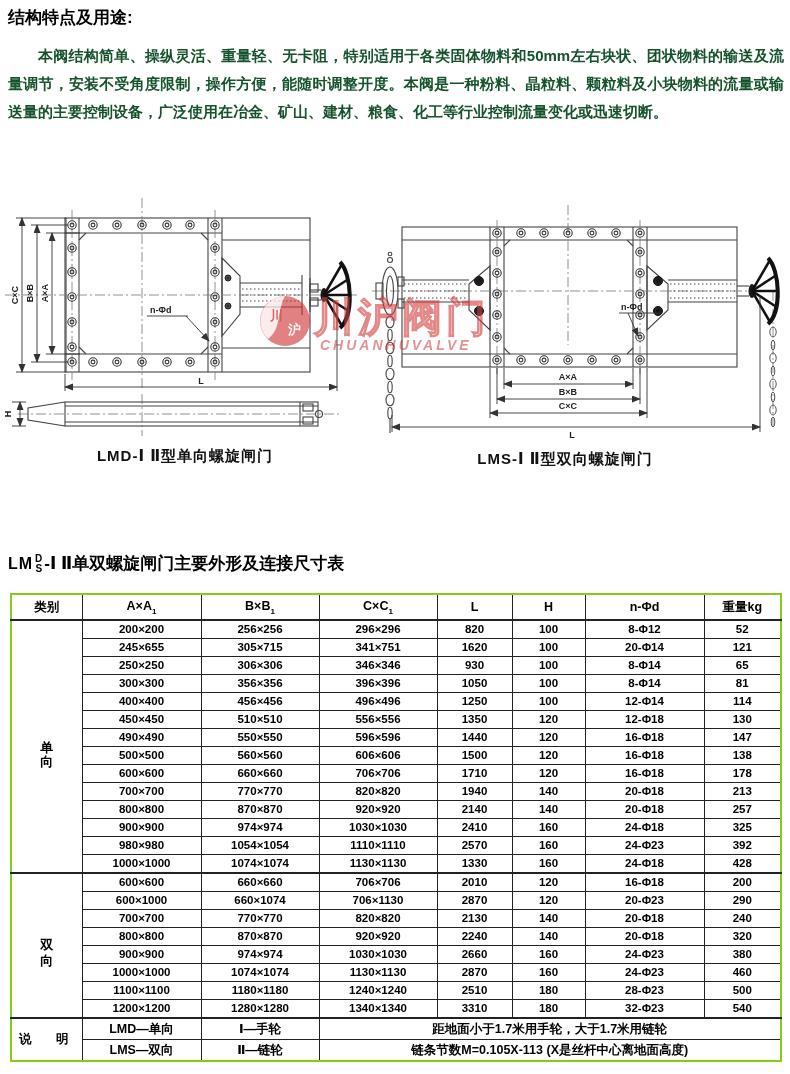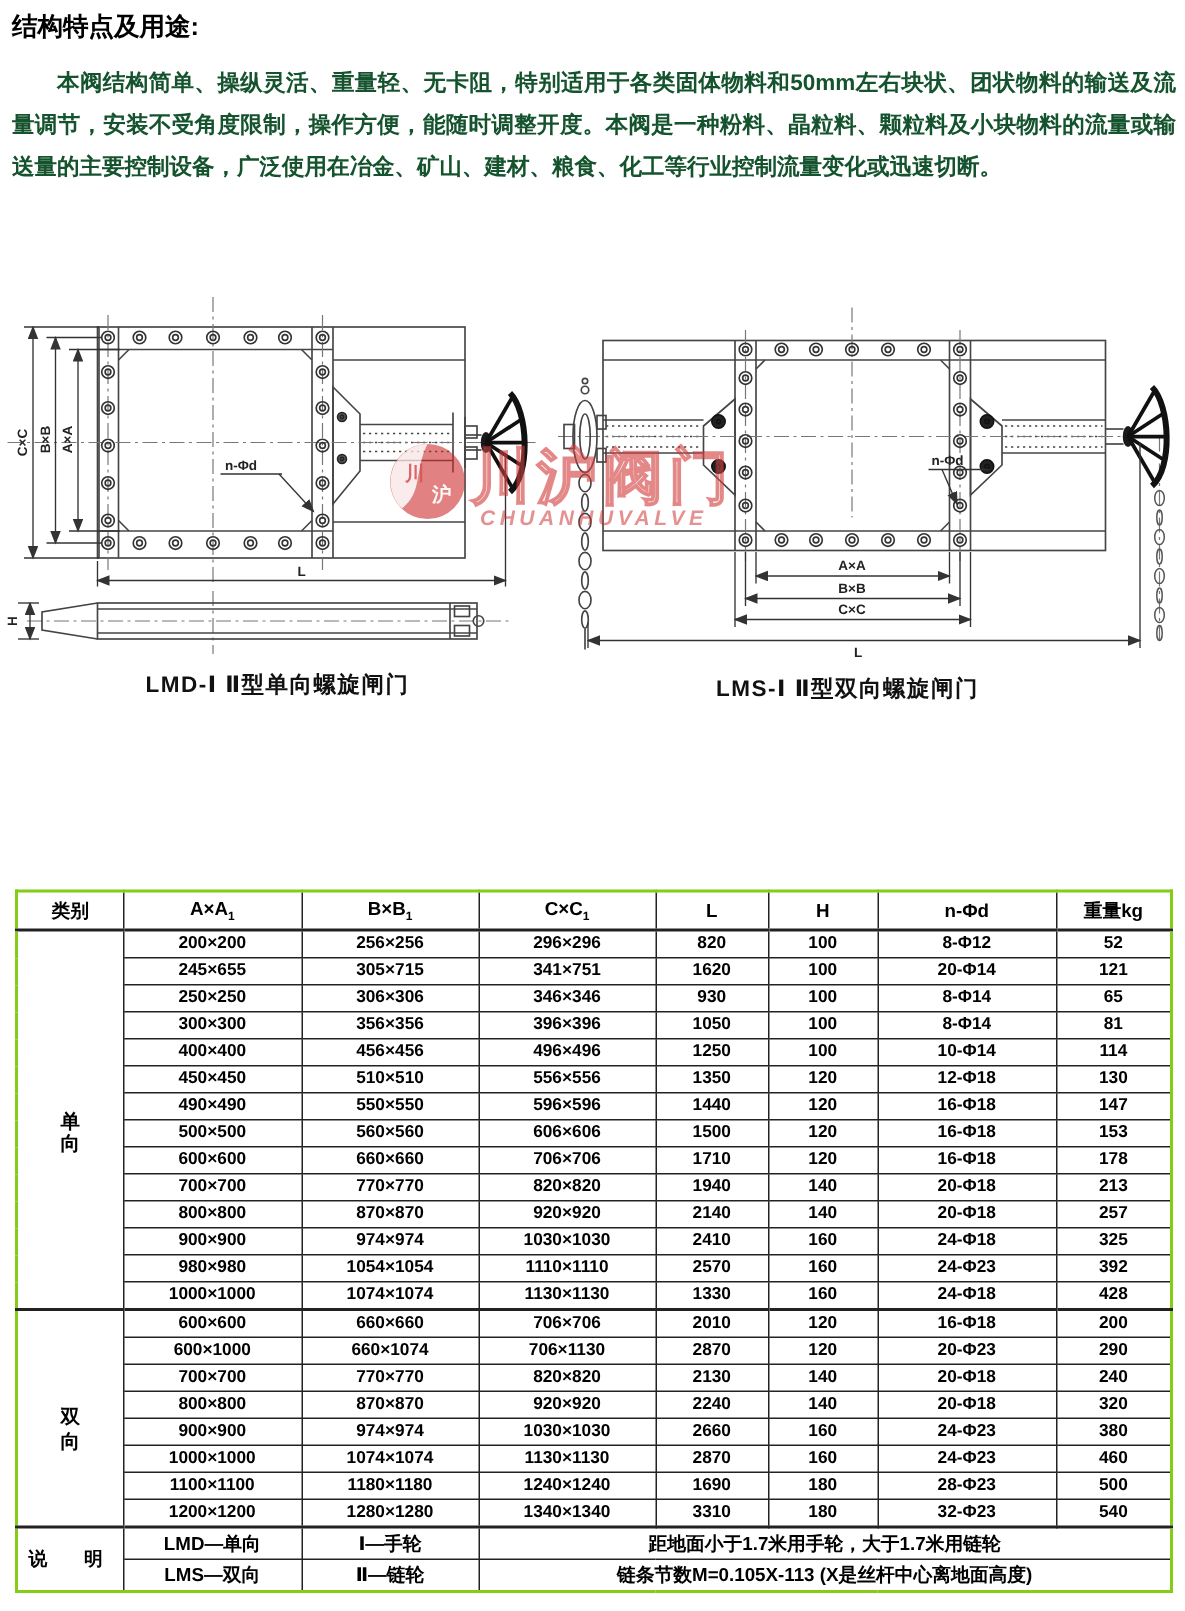--- a/index.html
+++ b/index.html
@@ -383,20 +383,28 @@
 
   <svg class="watermark" width="280" height="82" viewBox="0 0 280 82">
     <circle cx="27" cy="45" r="25" fill="rgba(205,45,45,0.75)"></circle>
     <path d="M27,20 A25,25 0 0 0 10,63 C24,52 18,38 27,20 z" fill="rgba(255,255,255,0.85)"></path>
     <text x="12" y="44" font-size="13" font-weight="bold" fill="rgba(205,45,45,0.9)">川</text>
     <text x="30" y="58" font-size="13" font-weight="bold" fill="rgba(255,255,255,0.95)">沪</text>
     <text x="56" y="55" font-size="40" font-weight="bold" fill="rgba(255,230,230,0.25)" stroke="rgba(205,45,45,0.7)" stroke-width="1.3" letter-spacing="4">川沪阀门</text>
     <text x="62" y="74" font-size="14" font-style="italic" font-weight="bold" fill="rgba(205,45,45,0.65)" letter-spacing="3">CHUANHUVALVE</text>
   </svg>
 
+  <div class="table-title">
+    <span class="tt-prefix">LM</span>
+    <span class="tt-stack">
+      <span>D</span>
+      <span>S</span>
+    </span>
+    <span class="tt-suffix">-Ⅰ Ⅱ单双螺旋闸门主要外形及连接尺寸表</span>
+  </div>
 
   <table class="dim">
     <colgroup>
       <col style="width:71px">
         <col style="width:119px">
         <col style="width:118px">
         <col style="width:118px">
       <col style="width:75px">
         <col style="width:73px">
         <col style="width:119px">
@@ -451,21 +459,21 @@
           <td>100</td>
           <td>8-Φ14</td>
           <td>81</td>
         </tr>
         <tr>
           <td>400×400</td>
           <td>456×456</td>
           <td>496×496</td>
           <td>1250</td>
           <td>100</td>
-          <td>10-Φ14</td>
+          <td>12-Φ14</td>
           <td>114</td>
         </tr>
         <tr>
           <td>450×450</td>
           <td>510×510</td>
           <td>556×556</td>
           <td>1350</td>
           <td>120</td>
           <td>12-Φ18</td>
           <td>130</td>
@@ -479,21 +487,21 @@
           <td>16-Φ18</td>
           <td>147</td>
         </tr>
         <tr>
           <td>500×500</td>
           <td>560×560</td>
           <td>606×606</td>
           <td>1500</td>
           <td>120</td>
           <td>16-Φ18</td>
-          <td>153</td>
+          <td>138</td>
         </tr>
         <tr>
           <td>600×600</td>
           <td>660×660</td>
           <td>706×706</td>
           <td>1710</td>
           <td>120</td>
           <td>16-Φ18</td>
           <td>178</td>
         </tr>
@@ -594,21 +602,21 @@
           <td>1130×1130</td>
           <td>2870</td>
           <td>160</td>
           <td>24-Φ23</td>
           <td>460</td>
         </tr>
         <tr>
           <td>1100×1100</td>
           <td>1180×1180</td>
           <td>1240×1240</td>
-          <td>1690</td>
+          <td>2510</td>
           <td>180</td>
           <td>28-Φ23</td>
           <td>500</td>
         </tr>
         <tr>
           <td>1200×1200</td>
           <td>1280×1280</td>
           <td>1340×1340</td>
           <td>3310</td>
           <td>180</td>

